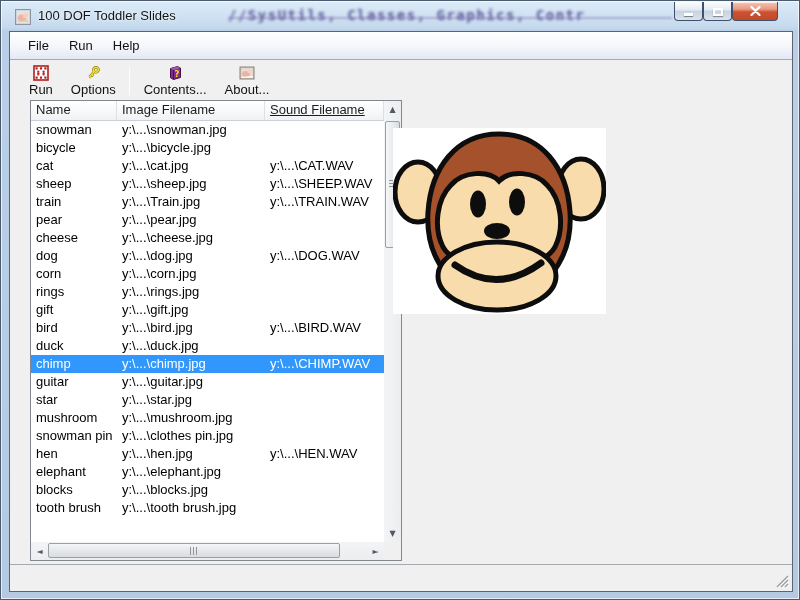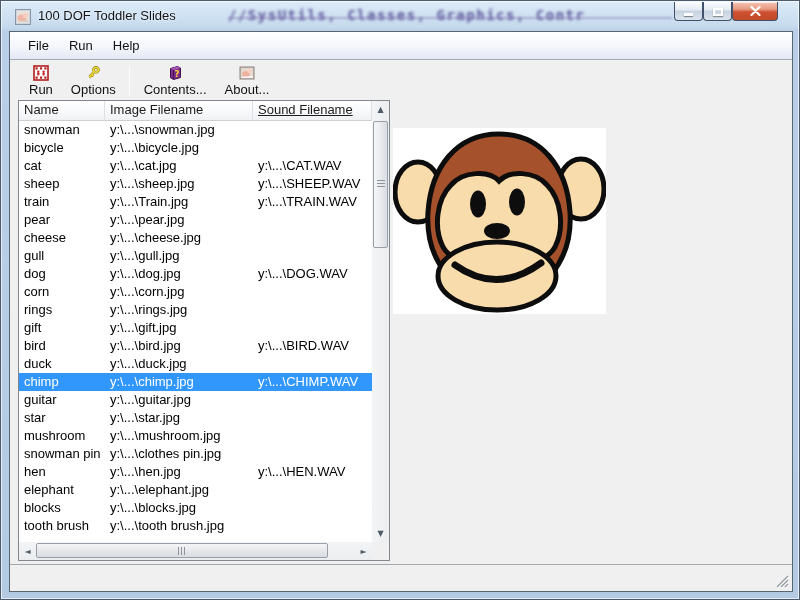--- a/index.html
+++ b/index.html
@@ -48,21 +48,21 @@
 
   .toolbar{position:absolute;left:0;top:29px;right:0;height:39px;background:#f0f0f0;
     display:flex;align-items:flex-start;padding:3px 0 0 10px;}
   .tb{display:flex;flex-direction:column;align-items:center;gap:1px;
     padding:1px 9px;font-size:13px;color:#111;}
   .tb svg{display:block;}
   .tb-sep{width:1px;height:28px;background:#c4c6c9;border-right:1px solid #fdfdfd;
     margin:3px 5px 0 4px;}
 
   
-  .listview{position:absolute;left:8px;top:68px;width:372px;height:461px;
+  .listview{position:absolute;left:20px;top:68px;width:372px;height:461px;
     background:#fff;border:1px solid #828790;}
   .lv-header{position:absolute;left:0;top:0;right:17px;height:20px;display:flex;font-size:13px;}
   .hdr-cell{padding:1px 0 0 5px;color:#1c1c1c;
     background:linear-gradient(#ffffff,#f7f8fa 60%,#f0f1f4);
     border-right:1px solid #dee0e4;border-bottom:1px solid #ccd0d5;
     white-space:nowrap;overflow:hidden;}
   .hc-name{width:86px;}.hc-image{width:148px;}.hc-sound{flex:1;text-decoration:underline;}
 
   .lv-rows{position:absolute;left:0;top:20px;right:17px;height:421px;
     overflow:hidden;font-size:13px;color:#000;}
@@ -230,25 +230,20 @@
             <div class="lv-cell col-name">pear</div>
             <div class="lv-cell col-image">y:\...\pear.jpg</div>
             <div class="lv-cell col-sound"></div>
           </div>
           <div class="lv-row">
             <div class="lv-cell col-name">cheese</div>
             <div class="lv-cell col-image">y:\...\cheese.jpg</div>
             <div class="lv-cell col-sound"></div>
           </div>
           <div class="lv-row">
-            <div class="lv-cell col-name">gull</div>
-            <div class="lv-cell col-image">y:\...\gull.jpg</div>
-            <div class="lv-cell col-sound"></div>
-          </div>
-          <div class="lv-row">
             <div class="lv-cell col-name">dog</div>
             <div class="lv-cell col-image">y:\...\dog.jpg</div>
             <div class="lv-cell col-sound">y:\...\DOG.WAV</div>
           </div>
           <div class="lv-row">
             <div class="lv-cell col-name">corn</div>
             <div class="lv-cell col-image">y:\...\corn.jpg</div>
             <div class="lv-cell col-sound"></div>
           </div>
           <div class="lv-row">

